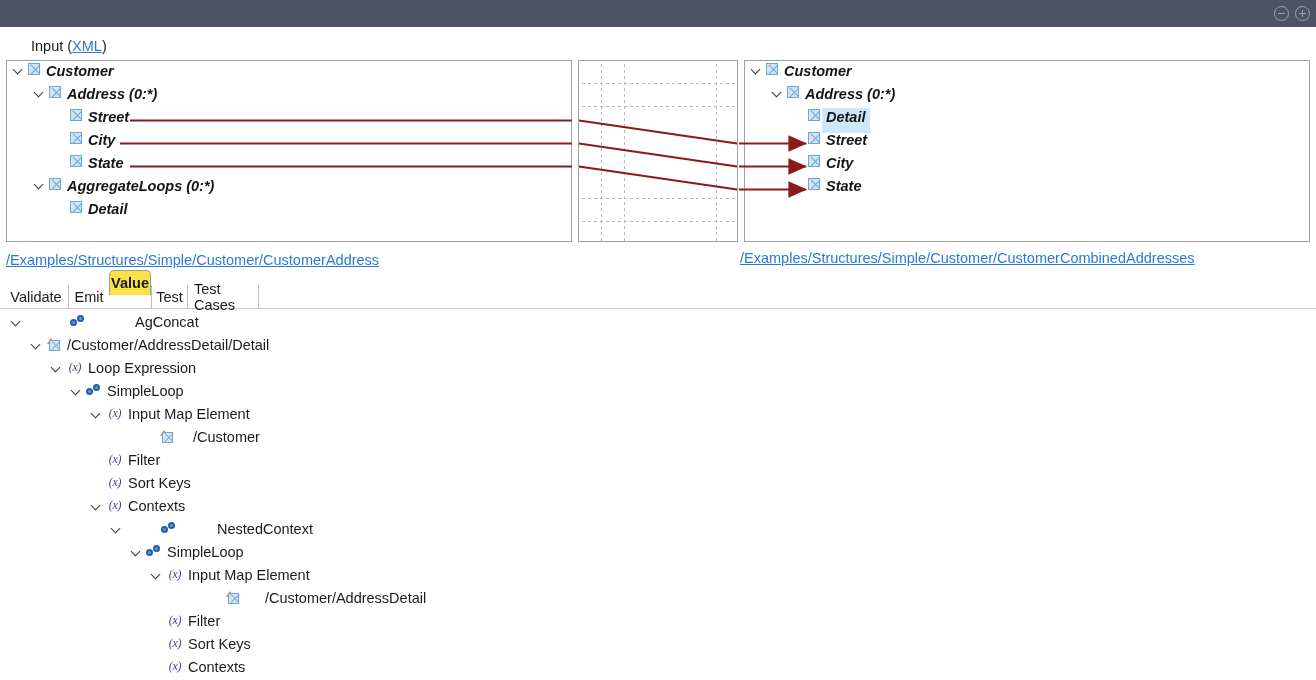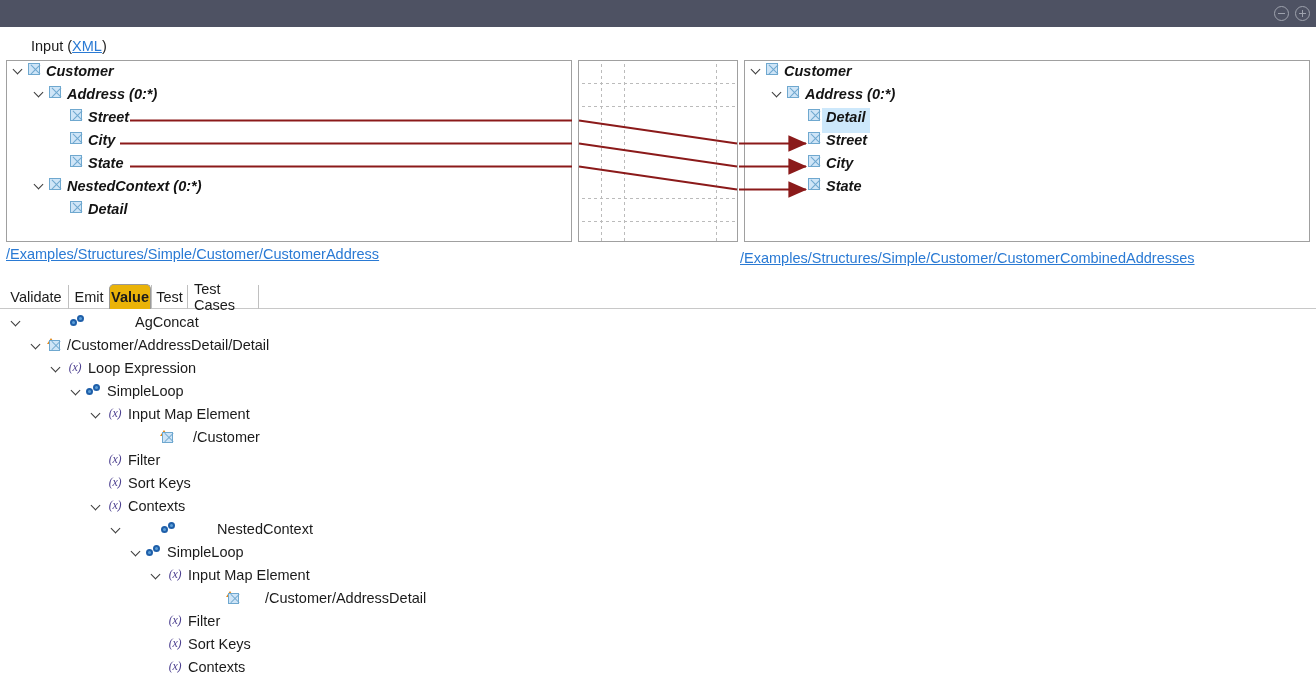--- a/index.html
+++ b/index.html
@@ -120,22 +120,22 @@
   .vtab {
     position: absolute; top: 285px; height: 24px;
     display: flex; align-items: center; justify-content: center;
     font-size: 14.5px; color: #1b1b1b; padding: 0 6px;
     border-left: 1px solid #c0c0c0;
   }
   .vtab.first { border-left: none; }
   .vtab.active {
     font-weight: bold;
     border: 1px solid #9a9a9a; border-bottom: none;
-    border-radius: 5px 5px 0 0; background: #eab308;
-    top: 284px; height: 25px;
+    border-radius: 5px 5px 0 0; background: #fde047;
+    top: 270px; height: 25px;
   }
   .vtab.endrule { border-right: 1px solid #c0c0c0; }
 
   
   .drow {
     position: absolute; height: 23px; display: flex; align-items: center; white-space: nowrap;
   }
   .dlabel { font-size: 14.5px; color: #1b1b1b; }
 
   
@@ -238,21 +238,21 @@
   <span class="node-label">City</span>
 </div>
 <div class="trow" style="left:54px; top:155px;">
   <span class="chev blank"></span>
   <span class="ico-elem"></span>
   <span class="node-label">State</span>
 </div>
 <div class="trow" style="left:33px; top:178px;">
   <span class="chev"></span>
   <span class="ico-elem"></span>
-  <span class="node-label">NestedContext (0:*)</span>
+  <span class="node-label">AggregateLoops (0:*)</span>
 </div>
 <div class="trow" style="left:54px; top:201px;">
   <span class="chev blank"></span>
   <span class="ico-elem"></span>
   <span class="node-label">Detail</span>
 </div>
 
 <div class="trow" style="left:750px; top:63px;">
   <span class="chev"></span>
   <span class="ico-elem"></span>
@@ -277,21 +277,21 @@
   <span class="chev blank"></span>
   <span class="ico-elem"></span>
   <span class="node-label">City</span>
 </div>
 <div class="trow" style="left:792px; top:178px;">
   <span class="chev blank"></span>
   <span class="ico-elem"></span>
   <span class="node-label">State</span>
 </div>
 
-<a class="pathlink" href="#" style="left:6px; top:246px;text-align:center;">/Examples/Structures/Simple/Customer/CustomerAddress</a>
+<a class="pathlink" href="#" style="left:6px; top:252px;text-align:center;">/Examples/Structures/Simple/Customer/CustomerAddress</a>
 <a class="pathlink" href="#" style="left:740px; top:250px;">/Examples/Structures/Simple/Customer/CustomerCombinedAddresses</a>
 
 <div id="tabstrip-line"></div>
 <div class="vtab first" style="left:4px;   width:64px;">Validate</div>
 <div class="vtab" style="left:68px;  width:41px;">Emit</div>
 <div class="vtab active" style="left:109px; width:42px;">Value</div>
 <div class="vtab" style="left:151px; width:36px;">Test</div>
 <div class="vtab endrule" style="left:187px; width:72px;">Test Cases</div>
 
 <div class="drow" style="left:10px; top:310px;gap:44px;">

